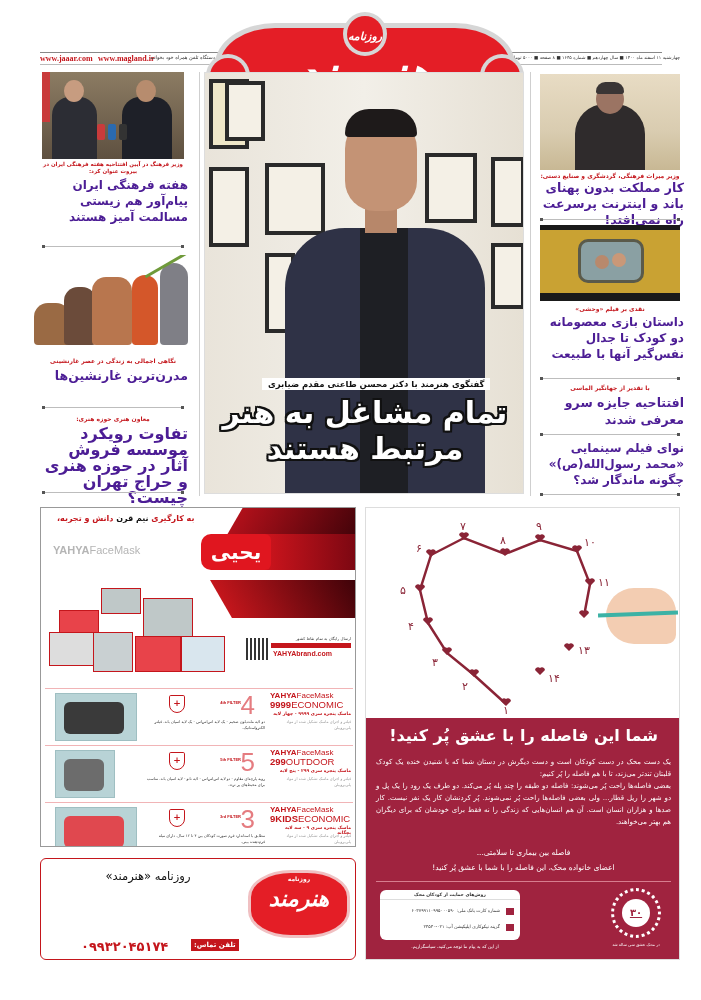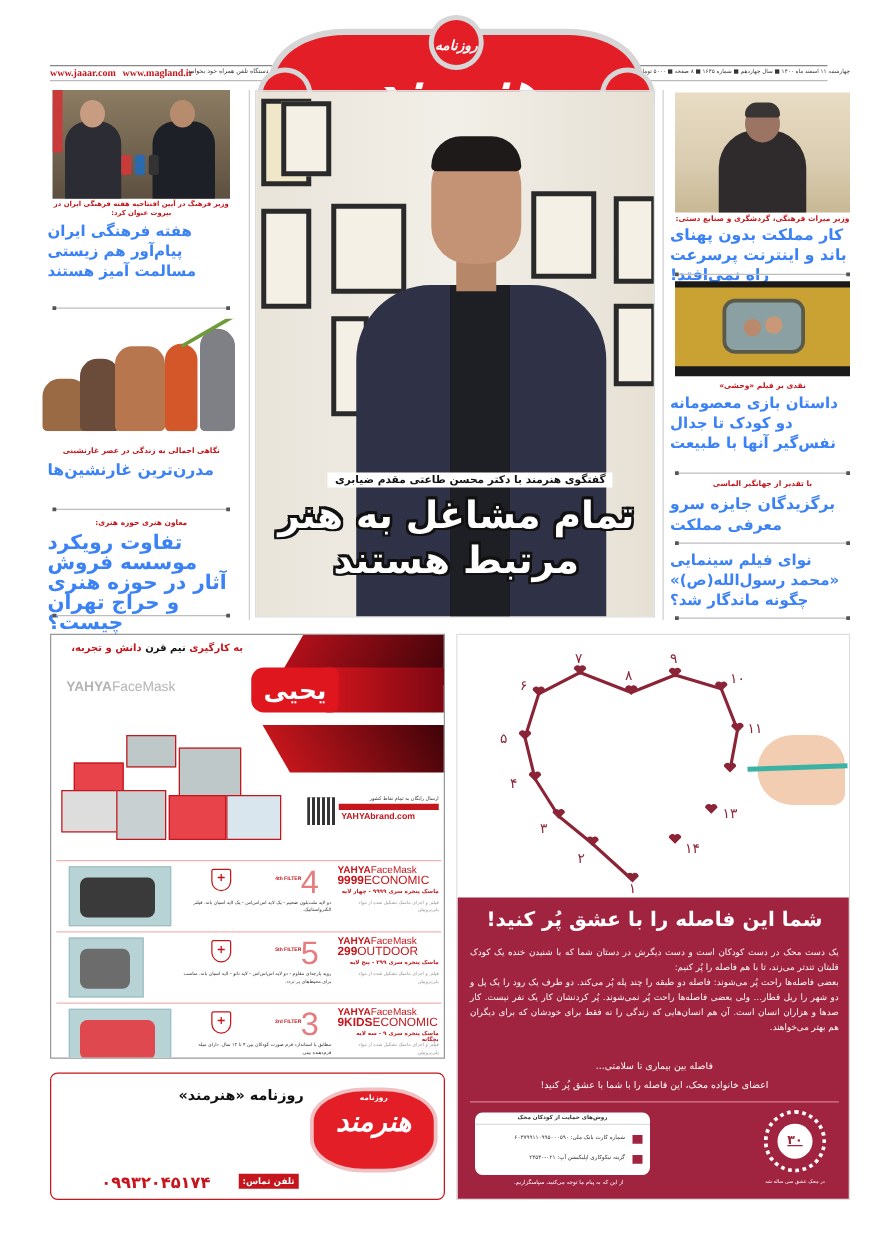--- a/index.html
+++ b/index.html
@@ -31,21 +31,21 @@
 
   
   .vrule { width: 1px; background: #cfcfcf; }
   .dotrule { height: 1px; background: #bdbdbd; }
   .dotrule::before, .dotrule::after { content: ""; position: absolute; top: -1px; width: 3px; height: 3px; background: #555; }
   .dotrule::before { left: 0; }
   .dotrule::after { right: 0; }
 
   .photo { overflow: hidden; }
   .kicker { color: #c4161c; font-size: 6px; font-weight: bold; text-align: center; direction: rtl; line-height: 8px; }
-  .headline { color: #3b82f6; font-weight: bold; text-align: left; direction: rtl; font-family: "DejaVu Sans", sans-serif; }
+  .headline { color: #4c1d95; font-weight: bold; text-align: right; direction: rtl; font-family: "DejaVu Sans", sans-serif; }
 
   
   .ph-minister { left: 540px; top: 74px; width: 140px; height: 96px;
     background: linear-gradient(180deg, #e8dcc4 0%, #d9ccb0 60%, #c8b894 100%); }
   .ph-minister .body { position: absolute; left: 35px; top: 30px; width: 70px; height: 70px; background: #2f2b2c; border-radius: 30px 30px 0 0; }
   .ph-minister .head { position: absolute; left: 56px; top: 10px; width: 28px; height: 30px; background: #9b7463; border-radius: 50%; }
   .ph-minister .hair { position: absolute; left: 56px; top: 8px; width: 28px; height: 12px; background: #3a3535; border-radius: 14px 14px 4px 4px; }
 
   .ph-train { left: 540px; top: 225px; width: 140px; height: 76px; background: #1a1a1a; }
   .ph-train .yellow { position: absolute; left: 0; top: 5px; width: 140px; height: 63px; background: #c9a233; }
@@ -109,21 +109,21 @@
   .mask-name { position: absolute; left: 225px; top: 2px; font-family: "Liberation Sans", sans-serif; font-size: 8px; color: #c4161c; line-height: 9px; }
   .mask-name b { font-weight: bold; }
   .mask-name .model { font-size: 9.5px; font-weight: normal; }
   .mask-name .model b { font-weight: bold; }
   .mask-fa { position: absolute; left: 226px; top: 22px; width: 80px; font-size: 4.5px; color: #c4161c; direction: rtl; text-align: right; font-weight: bold; }
   .mask-desc { position: absolute; left: 100px; top: 30px; width: 120px; font-size: 3.8px; color: #333; direction: rtl; text-align: right; line-height: 6px; }
   .mask-spec { position: absolute; left: 226px; top: 30px; width: 80px; font-size: 3.8px; color: #999; direction: rtl; text-align: right; line-height: 6px; }
 
   
   .ad-recruit { left: 40px; top: 858px; width: 316px; height: 102px; border: 1.5px solid #c4161c; border-radius: 6px; background: #fff; }
-  .recruit-text { position: absolute; left: 12px; top: 10px; width: 190px; text-align: right; direction: rtl; font-size: 11.5px; font-weight: bold; line-height: 15px; color: #111; }
+  .recruit-text { position: absolute; left: 12px; top: 10px; width: 190px; text-align: center; direction: rtl; font-size: 11.5px; font-weight: normal; line-height: 15px; color: #111; }
   .recruit-logo { position: absolute; left: 210px; top: 14px; width: 96px; height: 62px; background: #e41e26; border-radius: 40px 40px 40px 40px / 24px 24px 24px 24px; box-shadow: 0 0 0 3px #f0c0c2; }
   .recruit-logo-t { position: absolute; left: 0; top: 12px; width: 96px; text-align: center; color: #fff; font-size: 22px; font-weight: bold; font-style: italic; font-family: "DejaVu Serif", serif; }
   .recruit-logo-s { position: absolute; left: 0; top: 2px; width: 96px; text-align: center; color: #fff; font-size: 6px; font-weight: bold; }
   .recruit-phone { position: absolute; left: 40px; top: 80px; color: #c4161c; font-size: 13px; font-weight: bold; letter-spacing: 1px; }
   .recruit-badge { position: absolute; left: 150px; top: 80px; background: #c4161c; color: #fff; font-size: 7px; font-weight: bold; padding: 2px 3px; direction: rtl; }
 
   
   .ad-mahak { left: 365px; top: 507px; width: 315px; height: 453px; border: 1px solid #ddd; background: #fff; overflow: hidden; }
   .heart-area { position: absolute; left: 0; top: 0; width: 315px; height: 210px; background: #fff; }
   .mahak-box { position: absolute; left: 0; top: 210px; width: 315px; height: 243px; background: #a0233f; color: #fff; }
@@ -203,21 +203,21 @@
   <div class="yellow"></div>
   <div class="window"></div>
   <div class="kid1"></div>
   <div class="kid2"></div>
 </div>
 <div class="abs kicker" style="left:536px;top:305px;width:148px;">نقدی بر فیلم «وحشی»</div>
 <div class="abs headline" style="left:536px;top:314px;width:148px;font-size:12px;line-height:16px;">داستان بازی معصومانه دو کودک تا جدال نفس‌گیر آنها با طبیعت</div>
 <div class="abs dotrule" style="left:540px;top:378px;width:140px;"></div>
 
 <div class="abs kicker" style="left:536px;top:384px;width:148px;">با تقدیر از جهانگیر الماسی</div>
-<div class="abs headline" style="left:536px;top:394px;width:148px;font-size:12.5px;line-height:17px;">برگزیدگان جایزه سرو معرفی مملکت</div>
+<div class="abs headline" style="left:536px;top:394px;width:148px;font-size:12.5px;line-height:17px;">افتتاحیه جایزه سرو معرفی شدند</div>
 <div class="abs dotrule" style="left:540px;top:434px;width:140px;"></div>
 
 <div class="abs headline" style="left:536px;top:440px;width:148px;font-size:12px;line-height:16px;">نوای فیلم سینمایی «محمد رسول‌الله(ص)» چگونه ماندگار شد؟</div>
 <div class="abs dotrule" style="left:540px;top:494px;width:140px;"></div>
 
 <div class="abs ph-leaders photo">
   <div class="flag"></div>
   <div class="p1"></div>
   <div class="p1h"></div>
   <div class="p2"></div>

